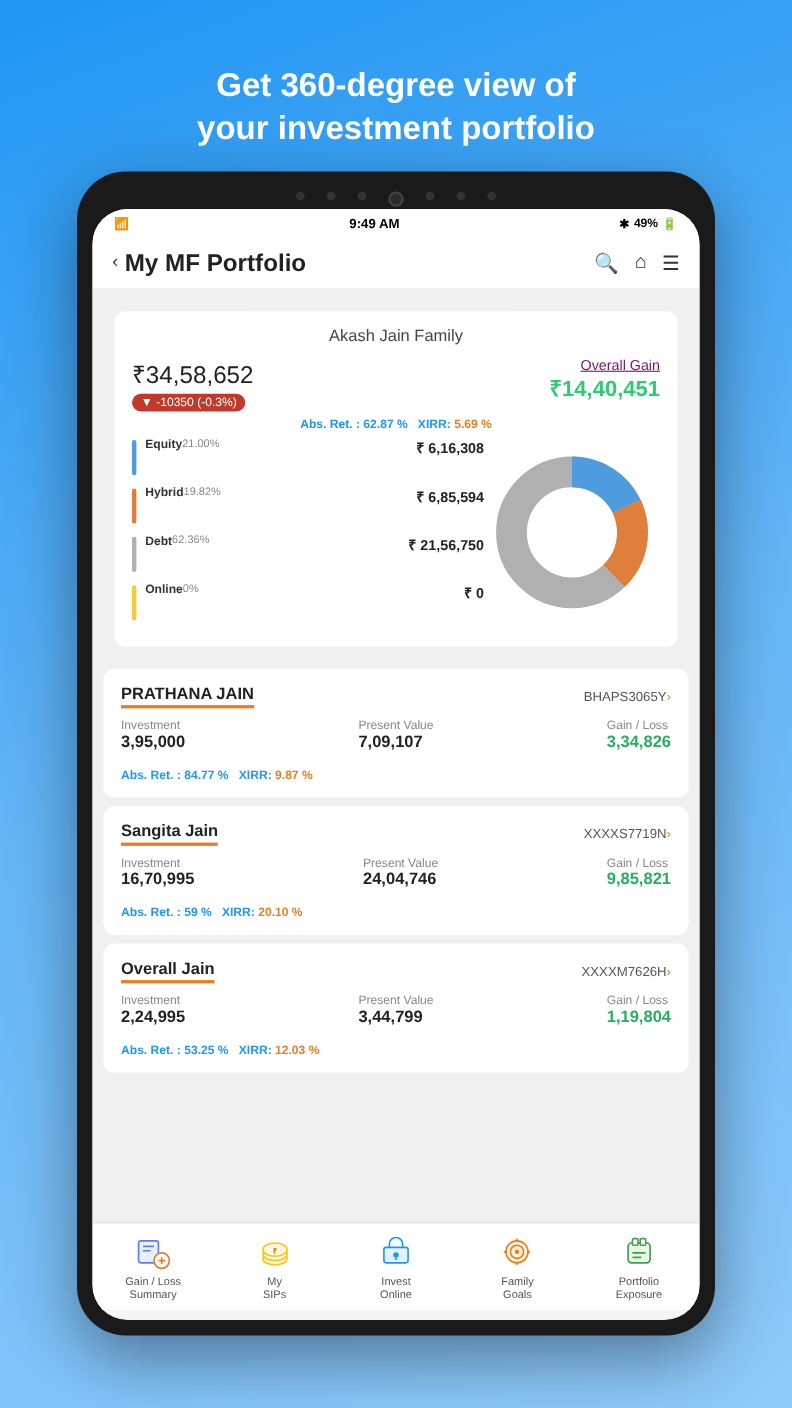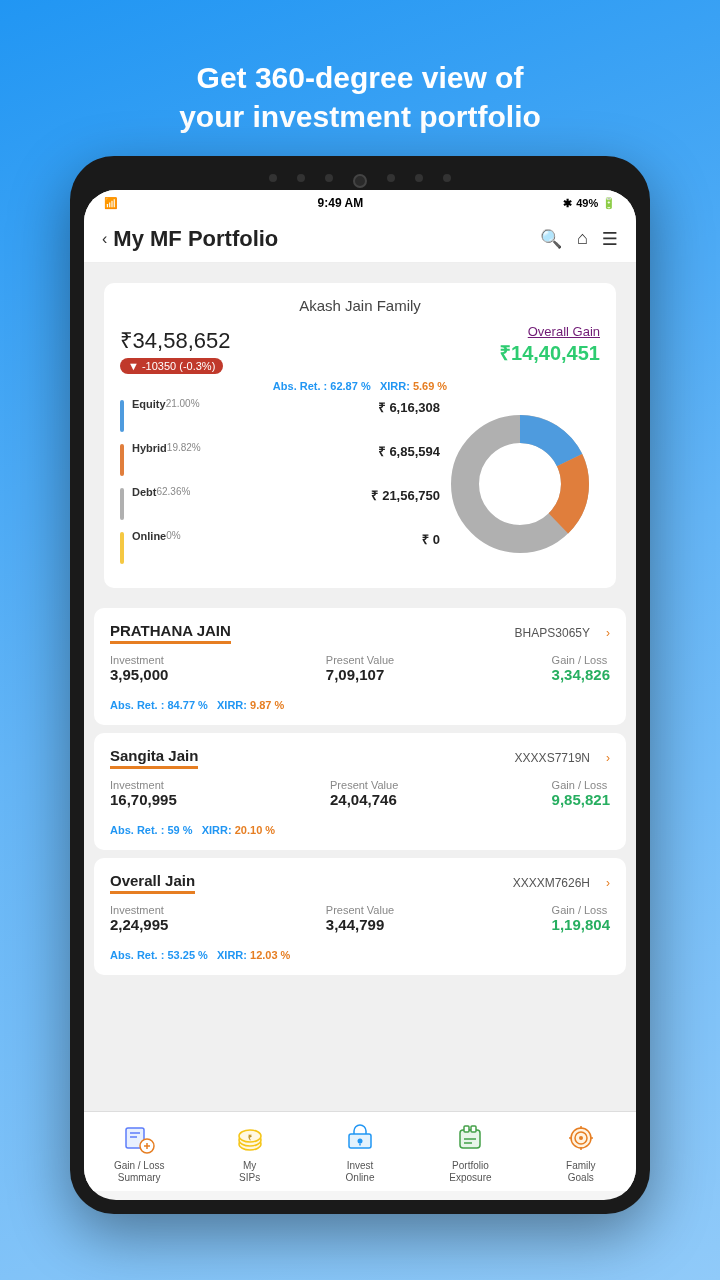--- a/index.html
+++ b/index.html
@@ -161,21 +161,21 @@
       font-weight: 700;
       color: #222;
       border-bottom: 3px solid #e67e22;
       padding-bottom: 2px;
     }
     .person-id {
       font-size: 12px;
       color: #555;
       display: flex;
       align-items: center;
-      gap: 16px;
+      gap: 0;
     }
     .person-metrics {
       display: flex;
       justify-content: space-between;
       margin-top: 10px;
     }
     .metric {}
     .metric-label { font-size: 11px; color: #888; }
     .metric-value { font-size: 15px; font-weight: 600; color: #222; }
     .metric-value.gain { color: #27ae60; }
@@ -477,45 +477,45 @@
         <div class="nav-item">
           <div class="nav-icon">
             <svg width="32" height="32" viewBox="0 0 32 32" fill="none">
               <rect x="5" y="12" width="22" height="14" rx="2" fill="#e3f2fd" stroke="#2196f3" stroke-width="1.5"></rect>
               <path d="M10 12V9a6 6 0 0112 0v3" stroke="#2196f3" stroke-width="1.5" fill="none"></path>
               <circle cx="16" cy="19" r="2.5" fill="#2196f3"></circle>
               <line x1="16" y1="21.5" x2="16" y2="23.5" stroke="#2196f3" stroke-width="1.5"></line>
             </svg>
           </div>
           <span class="nav-label">Invest<br>Online</span>
-        </div>
-
-        <div class="nav-item">
-          <div class="nav-icon">
-            <svg width="32" height="32" viewBox="0 0 32 32" fill="none">
-              <rect x="6" y="8" width="20" height="18" rx="3" fill="#e8f5e9" stroke="#43a047" stroke-width="1.5"></rect>
-              <rect x="10" y="4" width="5" height="6" rx="1" fill="#fff" stroke="#43a047" stroke-width="1.5"></rect>
-              <rect x="17" y="4" width="5" height="6" rx="1" fill="#fff" stroke="#43a047" stroke-width="1.5"></rect>
-              <line x1="10" y1="17" x2="22" y2="17" stroke="#43a047" stroke-width="1.5"></line>
-              <line x1="10" y1="21" x2="18" y2="21" stroke="#43a047" stroke-width="1.5"></line>
-            </svg>
-          </div>
-          <span class="nav-label">Portfolio<br>Exposure</span>
         </div>
 
         <div class="nav-item">
           <div class="nav-icon">
             <svg width="32" height="32" viewBox="0 0 32 32" fill="none">
               <circle cx="16" cy="16" r="10" fill="#fff3e0" stroke="#e67e22" stroke-width="1.5"></circle>
               <circle cx="16" cy="16" r="6" fill="none" stroke="#e67e22" stroke-width="1.5"></circle>
               <circle cx="16" cy="16" r="2" fill="#e67e22"></circle>
               <line x1="16" y1="4" x2="16" y2="7" stroke="#e67e22" stroke-width="1.5"></line>
               <line x1="16" y1="25" x2="16" y2="28" stroke="#e67e22" stroke-width="1.5"></line>
               <line x1="4" y1="16" x2="7" y2="16" stroke="#e67e22" stroke-width="1.5"></line>
               <line x1="25" y1="16" x2="28" y2="16" stroke="#e67e22" stroke-width="1.5"></line>
             </svg>
           </div>
           <span class="nav-label">Family<br>Goals</span>
         </div>
+
+        <div class="nav-item">
+          <div class="nav-icon">
+            <svg width="32" height="32" viewBox="0 0 32 32" fill="none">
+              <rect x="6" y="8" width="20" height="18" rx="3" fill="#e8f5e9" stroke="#43a047" stroke-width="1.5"></rect>
+              <rect x="10" y="4" width="5" height="6" rx="1" fill="#fff" stroke="#43a047" stroke-width="1.5"></rect>
+              <rect x="17" y="4" width="5" height="6" rx="1" fill="#fff" stroke="#43a047" stroke-width="1.5"></rect>
+              <line x1="10" y1="17" x2="22" y2="17" stroke="#43a047" stroke-width="1.5"></line>
+              <line x1="10" y1="21" x2="18" y2="21" stroke="#43a047" stroke-width="1.5"></line>
+            </svg>
+          </div>
+          <span class="nav-label">Portfolio<br>Exposure</span>
+        </div>
       </div>
     </div>
   </div>
 </div>
 
 </body></html>

